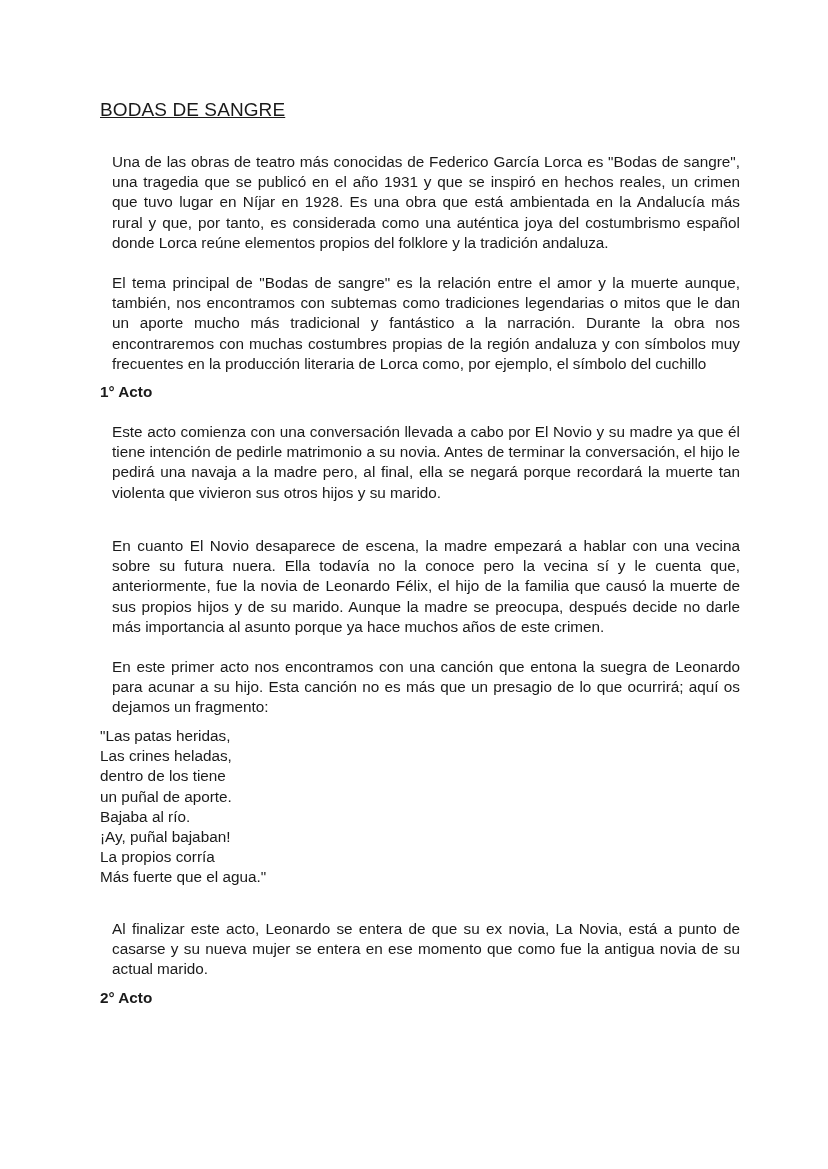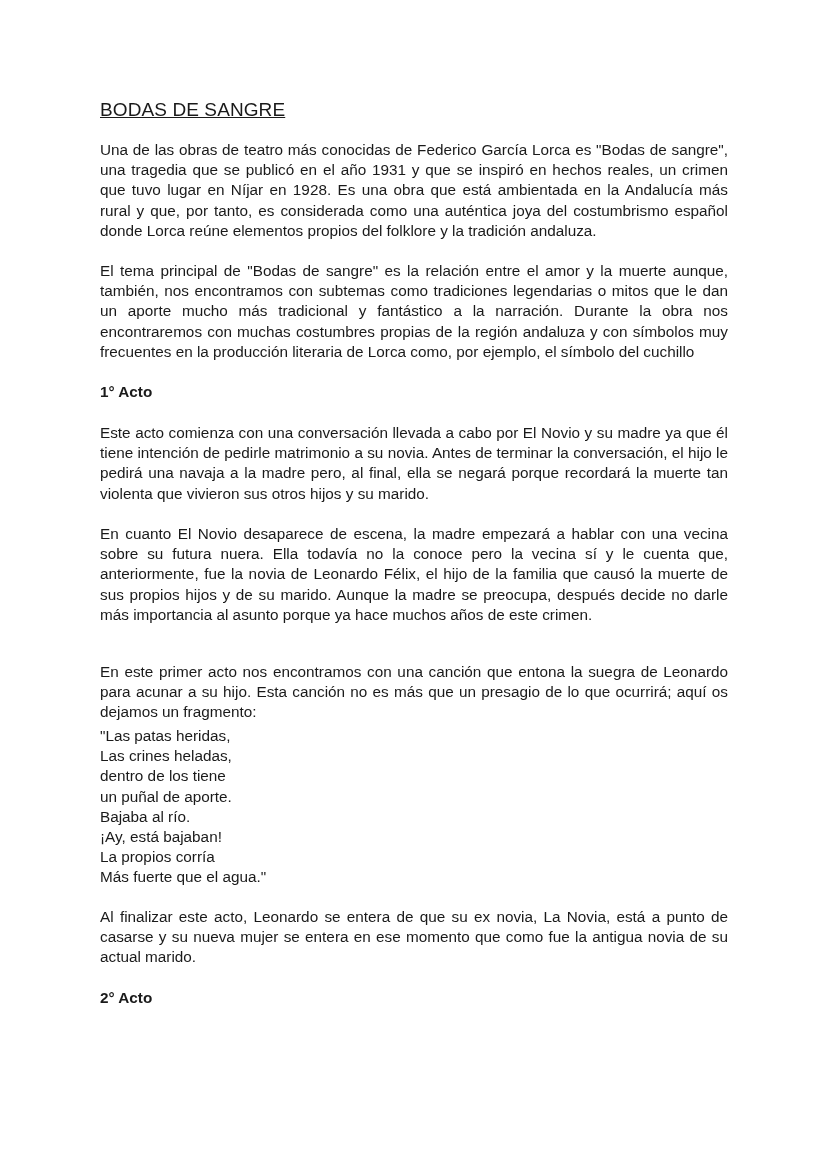--- a/index.html
+++ b/index.html
@@ -6,52 +6,52 @@
     body {
       width: 828px; height: 1169px; overflow: hidden; position: relative;
       font-family: "Liberation Sans", sans-serif; color: #1a1a1a;
     }
     .page { position: absolute; left: 100px; top: 0; width: 628px; }
     .doc-title {
       position: absolute; top: 99px; left: 0;
       font-size: 19px; text-decoration: underline; letter-spacing: 0.1px;
     }
     .para {
-      position: absolute; left: 0; width: 628px; margin: 0;
+      position: absolute; left: 0; width: 628px; margin: 12px;
       font-size: 15.3px; line-height: 20.2px; text-align: justify;
     }
     .heading {
       position: absolute; left: 0; margin: 0;
       font-size: 15.3px; font-weight: bold; line-height: 20px; text-align: right;
     }
     .poem { position: absolute; left: 0; margin: 0; font-size: 15.3px; line-height: 20.2px; }
     .poem div { white-space: nowrap; }
   </style>
 </head>
 <body>
 
 <div class="page">
   <div class="doc-title">BODAS DE SANGRE</div>
 
   <p class="para" style="top:140px">Una de las obras de teatro más conocidas de Federico García Lorca es "Bodas de sangre", una tragedia que se publicó en el año 1931 y que se inspiró en hechos reales, un crimen que tuvo lugar en Níjar en 1928. Es una obra que está ambientada en la Andalucía más rural y que, por tanto, es considerada como una auténtica joya del costumbrismo español donde Lorca reúne elementos propios del folklore y la tradición andaluza.</p>
   <p class="para" style="top:261px">El tema principal de "Bodas de sangre" es la relación entre el amor y la muerte aunque, también, nos encontramos con subtemas como tradiciones legendarias o mitos que le dan un aporte mucho más tradicional y fantástico a la narración. Durante la obra nos encontraremos con muchas costumbres propias de la región andaluza y con símbolos muy frecuentes en la producción literaria de Lorca como, por ejemplo, el símbolo del cuchillo</p>
 
   <h2 class="heading" style="top:382px">1° Acto</h2>
 
-  <p class="para" style="top:423px">Este acto comienza con una conversación llevada a cabo por El Novio y su madre ya que él tiene intención de pedirle matrimonio a su novia. Antes de terminar la conversación, el hijo le pedirá una navaja a la madre pero, al final, ella se negará porque recordará la muerte tan violenta que vivieron sus otros hijos y su marido.</p>
+  <p class="para" style="top:410px">Este acto comienza con una conversación llevada a cabo por El Novio y su madre ya que él tiene intención de pedirle matrimonio a su novia. Antes de terminar la conversación, el hijo le pedirá una navaja a la madre pero, al final, ella se negará porque recordará la muerte tan violenta que vivieron sus otros hijos y su marido.</p>
   <p class="para" style="top:524px">En cuanto El Novio desaparece de escena, la madre empezará a hablar con una vecina sobre su futura nuera. Ella todavía no la conoce pero la vecina sí y le cuenta que, anteriormente, fue la novia de Leonardo Félix, el hijo de la familia que causó la muerte de sus propios hijos y de su marido. Aunque la madre se preocupa, después decide no darle más importancia al asunto porque ya hace muchos años de este crimen.</p>
-  <p class="para" style="top:662px">En este primer acto nos encontramos con una canción que entona la suegra de Leonardo para acunar a su hijo. Esta canción no es más que un presagio de lo que ocurrirá; aquí os dejamos un fragmento:</p>
+  <p class="para" style="top:645px">En este primer acto nos encontramos con una canción que entona la suegra de Leonardo para acunar a su hijo. Esta canción no es más que un presagio de lo que ocurrirá; aquí os dejamos un fragmento:</p>
 
   <div class="poem" style="top:726px">
     <div>"Las patas heridas,</div>
     <div>Las crines heladas,</div>
     <div>dentro de los tiene</div>
     <div>un puñal de aporte.</div>
     <div>Bajaba al río.</div>
-    <div>¡Ay, está bajaban!</div>
+    <div>¡Ay, puñal bajaban!</div>
     <div>La propios corría</div>
     <div>Más fuerte que el agua."</div>
   </div>
 
   <p class="para" style="top:907px">Al finalizar este acto, Leonardo se entera de que su ex novia, La Novia, está a punto de casarse y su nueva mujer se entera en ese momento que como fue la antigua novia de su actual marido.</p>
 
   <h2 class="heading" style="top:988px">2° Acto</h2>
 </div>
 
 </body></html>

